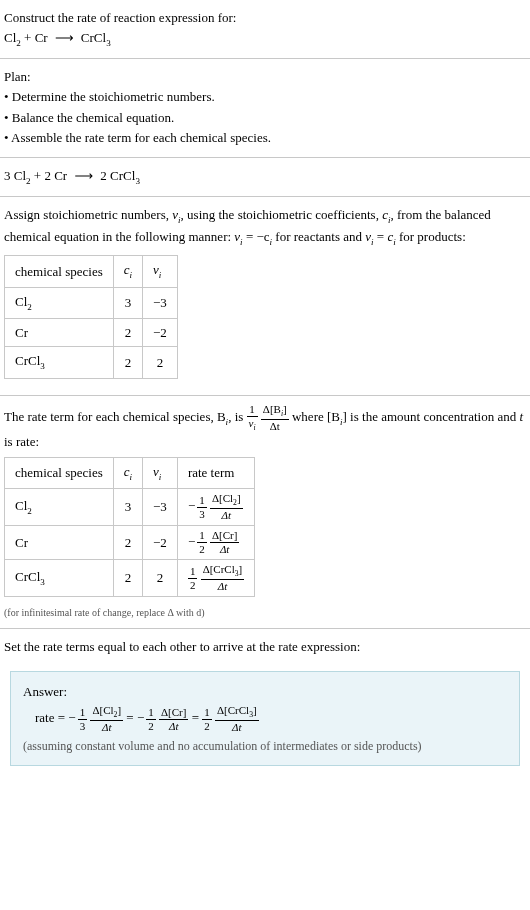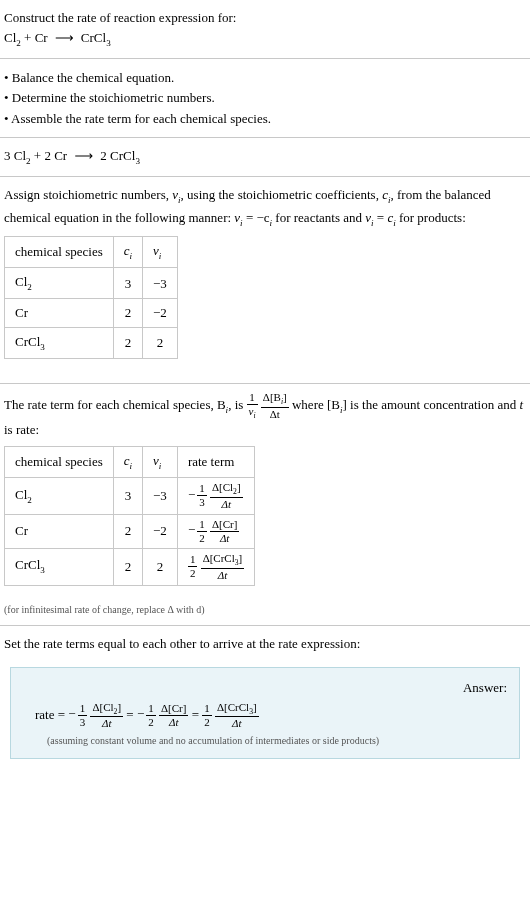--- a/index.html
+++ b/index.html
@@ -25,21 +25,21 @@
     sub { font-size: 0.7em; vertical-align: sub; }
     .arrow {
       display: inline-block;
       margin: 0 4px;
     }
     .plan-list { padding-left: 0; }
     .plan-item { margin: 1px 0; }
     table {
       border-collapse: collapse;
       margin-top: 6px;
-      margin-bottom: 16px;
+      margin-bottom: 8px;
     }
     th, td {
       border: 1px solid #c8c8c8;
       padding: 4px 10px;
       text-align: left;
       font-weight: normal;
       font-size: 13px;
     }
     th { background: #fff; }
     .ci { text-align: center; }
@@ -69,49 +69,48 @@
       margin-top: 6px;
     }
     .answer-box {
       background: #eaf4f8;
       border: 1px solid #b8d8e0;
       padding: 10px 12px;
       margin: 6px 10px 10px;
     }
     .answer-label {
       margin-bottom: 4px;
-      text-align: right;
     }
     .answer-eq {
       margin-left: 12px;
       font-size: 13px;
     }
     .answer-note {
-      font-size: 10px;
+      font-size: 12px;
       color: #555;
-      margin-left: 24px;
       margin-top: 4px;
     }
     .ital { font-style: italic; }
   </style>
 </head>
 <body>
 
 <div class="section">
   <div>Construct the rate of reaction expression for:</div>
   <div class="equation">
     <span>Cl</span><sub>2</sub><span> + Cr </span><span class="arrow">⟶</span><span> CrCl</span><sub>3</sub>
   </div>
 </div>
 <hr class="divider">
 
 <div class="section">
+  <div>Plan:</div>
   <div class="plan-list">
+    <div class="plan-item">• Determine the stoichiometric numbers.</div>
     <div class="plan-item">• Balance the chemical equation.</div>
-    <div class="plan-item">• Determine the stoichiometric numbers.</div>
     <div class="plan-item">• Assemble the rate term for each chemical species.</div>
   </div>
 </div>
 <hr class="divider">
 
 <div class="section">
   <div class="equation">
     <span>3 Cl</span><sub>2</sub><span> + 2 Cr </span><span class="arrow">⟶</span><span> 2 CrCl</span><sub>3</sub>
   </div>
 </div>

